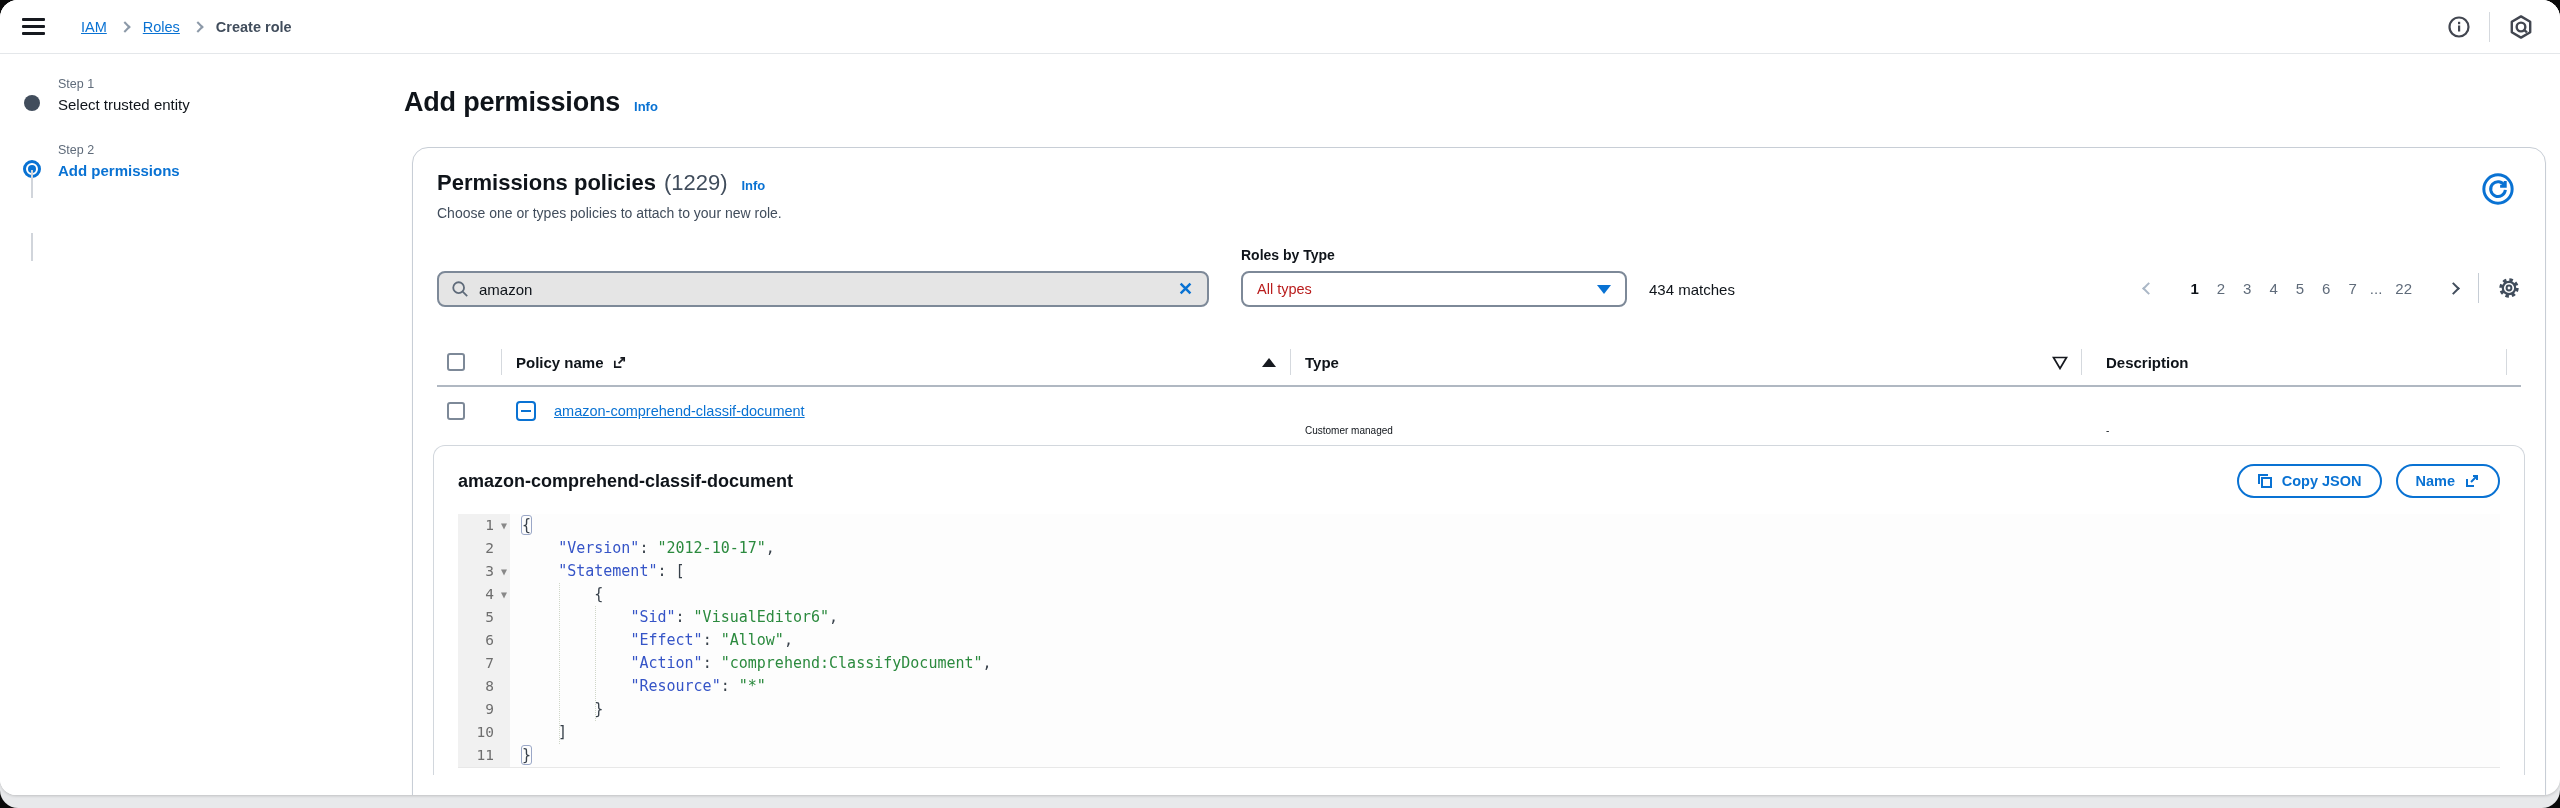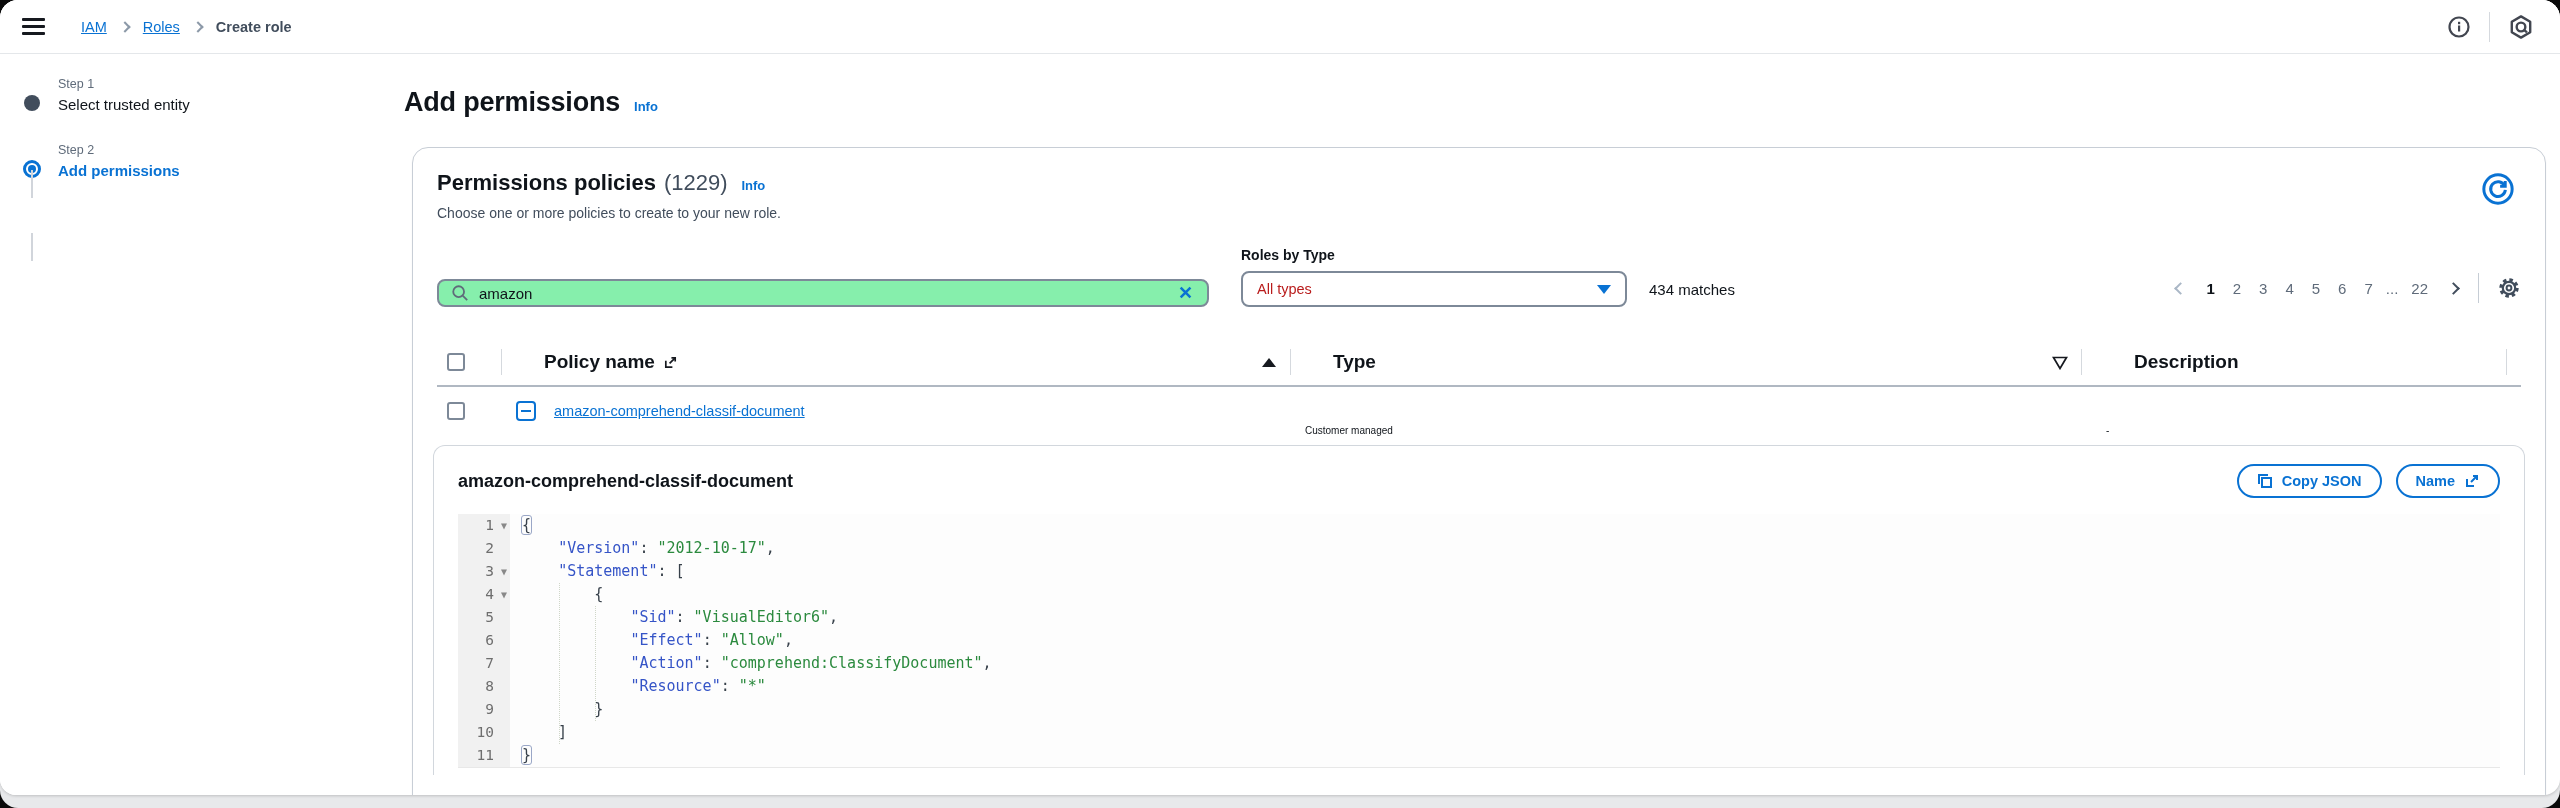--- a/index.html
+++ b/index.html
@@ -44,50 +44,50 @@
   .card { position:absolute; left:8px; top:92px; width:2134px; height:720px; background:#fff; border:1px solid #c8ced6; border-radius:16px; box-shadow:0 1px 2px rgba(0,7,22,.05); padding:22px 24px 0 24px; }
   .card-head-row { position:relative; }
   .card-title-line { display:flex; align-items:baseline; }
   .card-title { font-size:22px; font-weight:700; color:#0f141a;text-align:center; }
   .card-count { font-size:22px; font-weight:400; color:#414d5c; margin-left:8px; }
   .card-sub { font-size:14px; color:#414d5c; margin-top:9px; }
   .refresh-btn { position:absolute; right:6px; top:2px; width:34px; height:34px; cursor:pointer; }
 
   
   .controls { display:flex; align-items:flex-end; margin-top:26px; }
-  .search-box { width:772px; height:28px; border:2px solid #7d8998; border-radius:8px; display:flex; align-items:center; padding:4px 12px; background:#86efac; }
+  .search-box { width:772px; height:36px; border:2px solid #7d8998; border-radius:8px; display:flex; align-items:center; padding:4px 12px; background:#e5e5e5; }
   .search-box input { border:none; outline:none; flex:1; font-size:15px; color:#0f141a; font-family:"Liberation Sans",sans-serif; background:transparent; margin-left:10px; }
   .clear-x { color:#0972d3; font-size:18px; font-weight:700; cursor:pointer; padding:0 2px; }
   .filter-group { margin-left:32px; }
   .filter-label { font-size:14px; font-weight:700; color:#0f141a; margin-bottom:8px; }
   .select { width:386px; height:36px; border:2px solid #7d8998; border-radius:8px; display:flex; align-items:center; padding:0 14px; cursor:pointer; background:#fff; }
   .select-value { font-size:14.5px; color:#b91c1c; }
   .caret-down { margin-left:auto; width:0; height:0; border-left:7px solid transparent; border-right:7px solid transparent; border-top:9px solid #0972d3; }
   .matches { font-size:15px; color:#0f141a; margin-left:22px; padding-bottom:9px; }
   .control-right { margin-left:auto; display:flex; align-items:center; padding-bottom:4px; }
-  .pager { display:flex; align-items:center; gap:4px; font-size:15px; color:#5f6b7a; }
+  .pager { display:flex; align-items:center; gap:20px; font-size:15px; color:#5f6b7a; }
   .pg-chev { width:9px; height:9px; border-top:2.5px solid #414d5c; border-right:2.5px solid #414d5c; cursor:pointer; }
   .pg-prev { transform:rotate(-135deg); border-color:#aab7c6; margin-right:8px; }
   .pg-next { transform:rotate(45deg); margin-left:8px; }
   .pg-num { padding:4px 9px; cursor:pointer; }
   .pg-num.current { color:#0f141a; font-weight:700; }
   .pg-ellipsis { padding:4px 4px; cursor:default; }
   .ctl-divider { width:1px; height:30px; background:#c6cdd5; margin:0 18px 0 20px; }
 
   
   .tbl { margin-top:32px; }
   .tbl-head { display:flex; align-items:center; height:48px; border-bottom:2px solid #b0b8c2; }
   .tbl-row { display:flex; align-items:center; height:48px; }
   .cell-cb { width:64px; display:flex; align-items:center; padding-left:10px; }
   .checkbox { width:18px; height:18px; border:2px solid #7d8998; border-radius:3px; background:#fff; cursor:pointer; }
   .col-divider { width:1px; height:26px; background:#d5d9de; }
   .col-name { width:788px; display:flex; align-items:center; padding:0 14px 0 14px; }
   .col-type { width:790px; display:flex; align-items:center; padding:0 14px; }
   .col-desc { width:424px; display:flex; align-items:center; padding:0 14px 0 24px; }
-  .th-text { font-size:19px; font-weight:700; color:#0f141a;margin-left:28px; }
+  .th-text { font-size:15px; font-weight:700; color:#0f141a; }
   .ext-ico { margin-left:8px; }
   .sort-asc { margin-left:auto; width:0; height:0; border-left:7px solid transparent; border-right:7px solid transparent; border-bottom:9px solid #16191f; cursor:pointer; }
   .filter-tri { margin-left:auto; width:0; height:0; border-left:7px solid transparent; border-right:7px solid transparent; border-top:9px solid transparent; position:relative; cursor:pointer; }
   .filter-tri svg { position:absolute; left:-8px; top:-11px; }
   .toggle-minus { width:20px; height:20px; border:2px solid #0972d3; border-radius:4px; display:flex; align-items:center; justify-content:center; cursor:pointer; margin-right:18px; }
   .toggle-minus::after { content:""; width:10px; height:2.5px; background:#0972d3; }
   .row-link { font-size:14.5px; color:#0972d3; text-decoration:underline; cursor:pointer; }
   .cell-text { font-size:10px; color:#0f141a;margin-top:39px; }
 
   
@@ -168,21 +168,21 @@
         <span class="info-link">Info</span>
       </div>
 
       <div class="card">
         <div class="card-head-row">
           <div class="card-title-line">
             <span class="card-title">Permissions policies</span>
             <span class="card-count">(1229)</span>
             <span class="info-link">Info</span>
           </div>
-          <div class="card-sub">Choose one or more policies to create to your new role.</div>
+          <div class="card-sub">Choose one or types policies to attach to your new role.</div>
           <span class="refresh-btn">
             <svg width="34" height="34" viewBox="0 0 24 24" fill="none">
                 <circle cx="12" cy="12" r="10" stroke="#0972d3" stroke-width="2.1"></circle>
                 <path d="M16.6 9.6 A5.2 5.2 0 1 0 17.2 12.6" stroke="#0972d3" stroke-width="2.1" fill="none"></path>
                 <path d="M17.1 6.4 V10 H13.5" stroke="#0972d3" stroke-width="2.1" fill="none"></path>
               </svg>
           </span>
         </div>
 
         <div class="controls">

